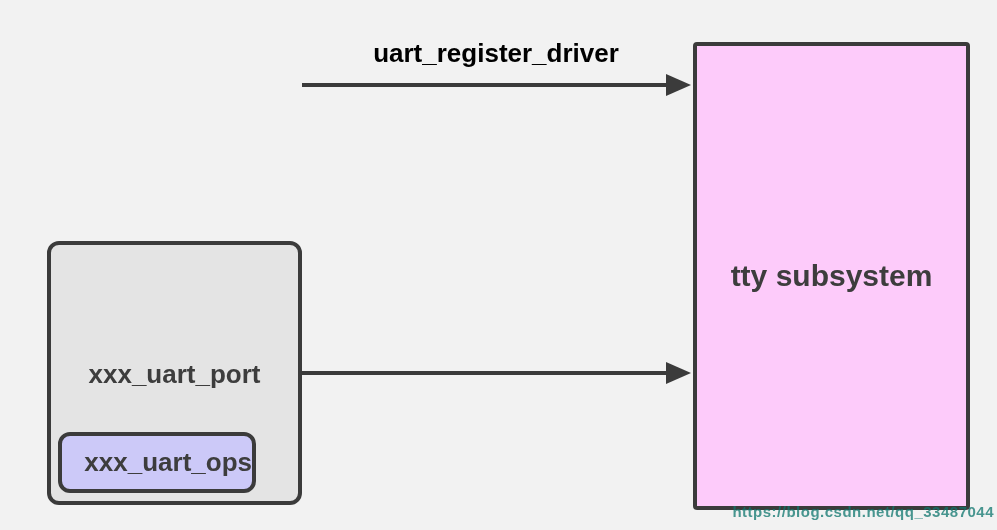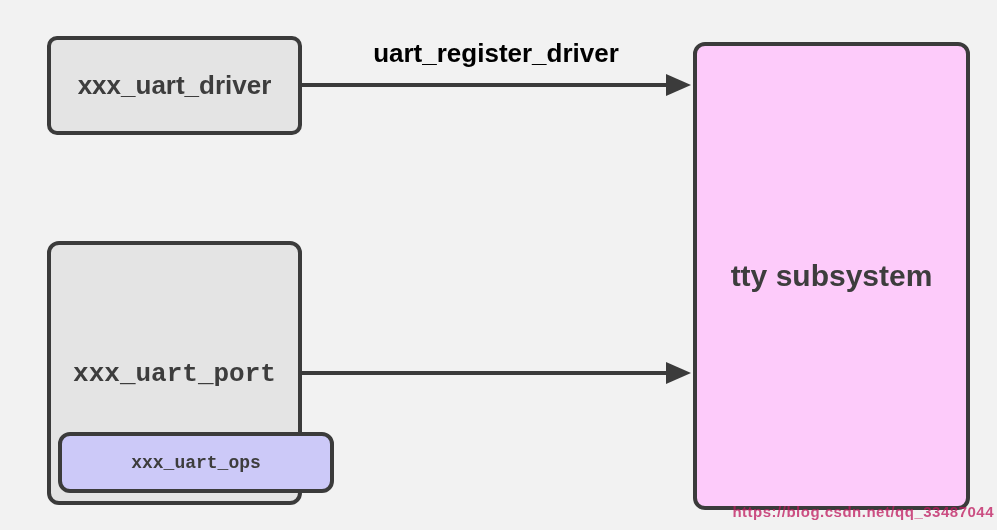--- a/index.html
+++ b/index.html
@@ -35,34 +35,34 @@
   }
   .port-label {
     position: absolute;
     left: 0; right: 0;
     top: 114px;
     text-align: center;
   }
   .box-ops {
     position: absolute;
     left: 7px; top: 187px;
-    width: 276px; height: 61px;
+    width: 198px; height: 61px;
     border: 4px solid #3b3b3b;
     border-radius: 12px;
     display: flex;
     align-items: center;
-    justify-content: center;
-    font-size: 18px;
+    justify-content: flex-end;
+    font-size: 26px;
     font-weight: 700;
     color: #3d3d3d;
   }
   .box-tty {
     left: 693px; top: 42px;
     width: 277px; height: 468px;
-    border-radius: 12px;
+    border-radius: 4px;
     font-size: 30px;
   }
   .arrow-line {
     position: absolute;
     height: 4px;
   }
   .arrow-line-1 { left: 302px; top: 83px; width: 366px; }
   .arrow-line-2 { left: 302px; top: 371px; width: 366px; }
   .arrow-head {
     position: absolute;
@@ -93,37 +93,34 @@
     letter-spacing: 0.5px;
     opacity: 0.75;
     z-index: 5;
   }
 </style>
 </head>
 <body>
 
 <div class="canvas" style="background-color: rgb(242, 242, 242);">
 
-  <div class="box box-driver" style="background-color: rgb(228, 228, 228);">
-    <span style="color: rgb(61, 61, 61);">xxx_uart_driver</span>
-  </div>
 
   <div class="arrow-label arrow-label-1" style="color: #000000;">uart_register_driver</div>
   <div class="arrow-line arrow-line-1" style="background-color: rgb(59, 59, 59);"></div>
   <div class="arrow-head arrow-head-1" style="border-left-color: rgb(59, 59, 59);"></div>
 
-  <div class="box box-port" style="background-color: rgb(228, 228, 228); font-family: Liberation Mono, monospace;">
+  <div class="box box-port" style="background-color: rgb(228, 228, 228);">
     <span class="port-label" style="color: rgb(61, 61, 61);">xxx_uart_port</span>
     <div class="box-ops" style="background-color: rgb(204, 201, 248);">
       <span style="color: rgb(61, 61, 61);">xxx_uart_ops</span>
     </div>
   </div>
 
   <div class="arrow-line arrow-line-2" style="background-color: rgb(59, 59, 59);"></div>
   <div class="arrow-head arrow-head-2" style="border-left-color: rgb(59, 59, 59);"></div>
 
   <div class="box box-tty" style="background-color: rgb(253, 203, 250);">
     <span style="color: rgb(61, 61, 61);">tty subsystem</span>
   </div>
 
-  <div class="watermark" style="color: #be185d;">https://blog.csdn.net/qq_33487044</div>
+  <div class="watermark" style="color: #0f766e;">https://blog.csdn.net/qq_33487044</div>
 
 </div>
 
 </body></html>

